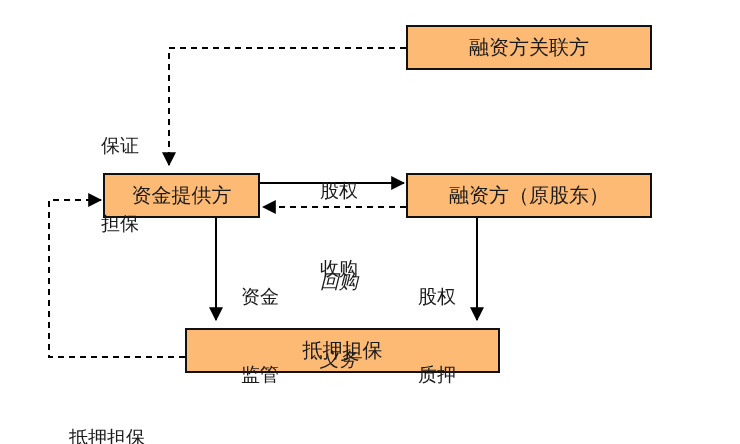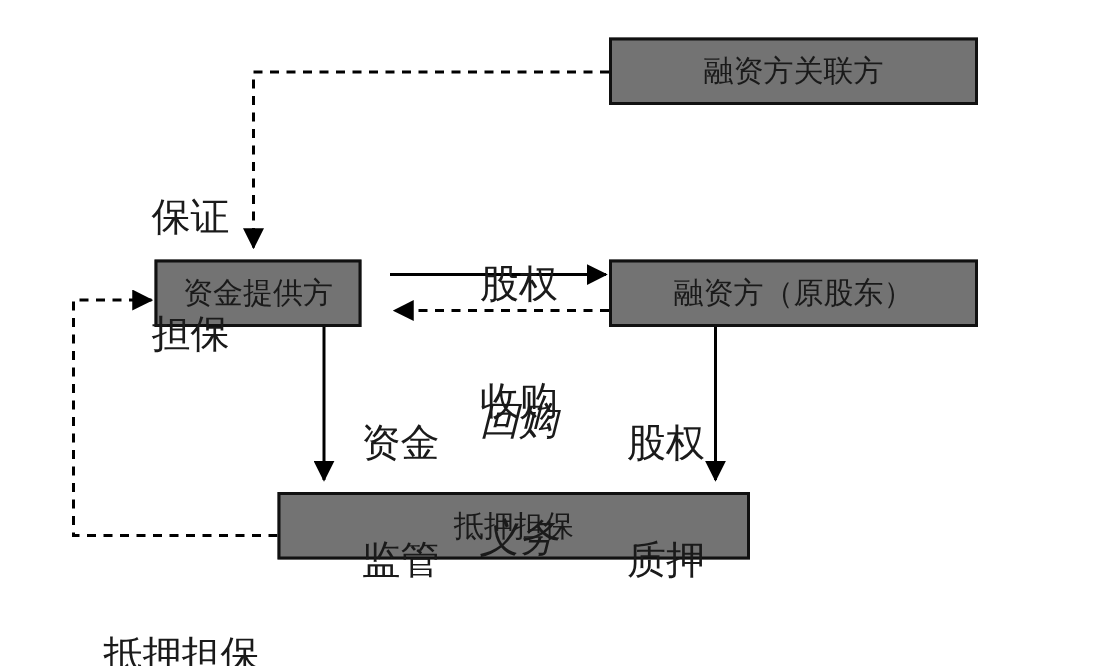--- a/index.html
+++ b/index.html
@@ -1,21 +1,21 @@
 <!DOCTYPE html>
 <html><head>
 <meta charset="utf-8">
 <style>
   html, body { margin: 0; padding: 0; background: #ffffff; }
   body { width: 740px; height: 444px; position: relative; overflow: hidden;
          font-family: "DejaVu Sans", sans-serif; color: #1a1a1a; }
   .box { position: absolute; box-sizing: border-box; border: 2px solid #111;
-         background: #737373; display: flex; align-items: center; justify-content: center;
+         background: #fdba74; display: flex; align-items: center; justify-content: center;
          font-size: 20px; }
-  .label { position: absolute; font-size: 26px; line-height: 26px; white-space: pre; }
+  .label { position: absolute; font-size: 19px; line-height: 26px; white-space: pre; }
   svg { position: absolute; left: 0; top: 0; }
 </style>
 </head>
 <body>
 
 <svg width="740" height="444">
   <defs>
     <marker id="ah" markerWidth="10" markerHeight="10" refX="9" refY="5" orient="auto" markerUnits="userSpaceOnUse">
       <path d="M0,0 L10,5 L0,10 z" fill="#000"></path>
     </marker>
@@ -34,21 +34,21 @@
 
   <path d="M477,217 L477,320" fill="none" stroke="#000" stroke-width="2" marker-end="url(#ahL)"></path>
 
   <path d="M185,357 L49,357 L49,200 L101,200" fill="none" stroke="#000" stroke-width="2" stroke-dasharray="6,5" marker-end="url(#ahL)"></path>
 </svg>
 
 <div class="box" style="left:406px; top:25px; width:246px; height:45px;">
   <span>融资方关联方</span>
 </div>
 
-<div class="box" style="left:103px; top:173px; width:138px; height:45px;">
+<div class="box" style="left:103px; top:173px; width:157px; height:45px;">
   <span>资金提供方</span>
 </div>
 
 <div class="box" style="left:406px; top:173px; width:246px; height:45px;">
   <span>融资方（原股东）</span>
 </div>
 
 <div class="box" style="left:185px; top:328px; width:315px; height:45px;">
   <span>抵押担保</span>
 </div>

